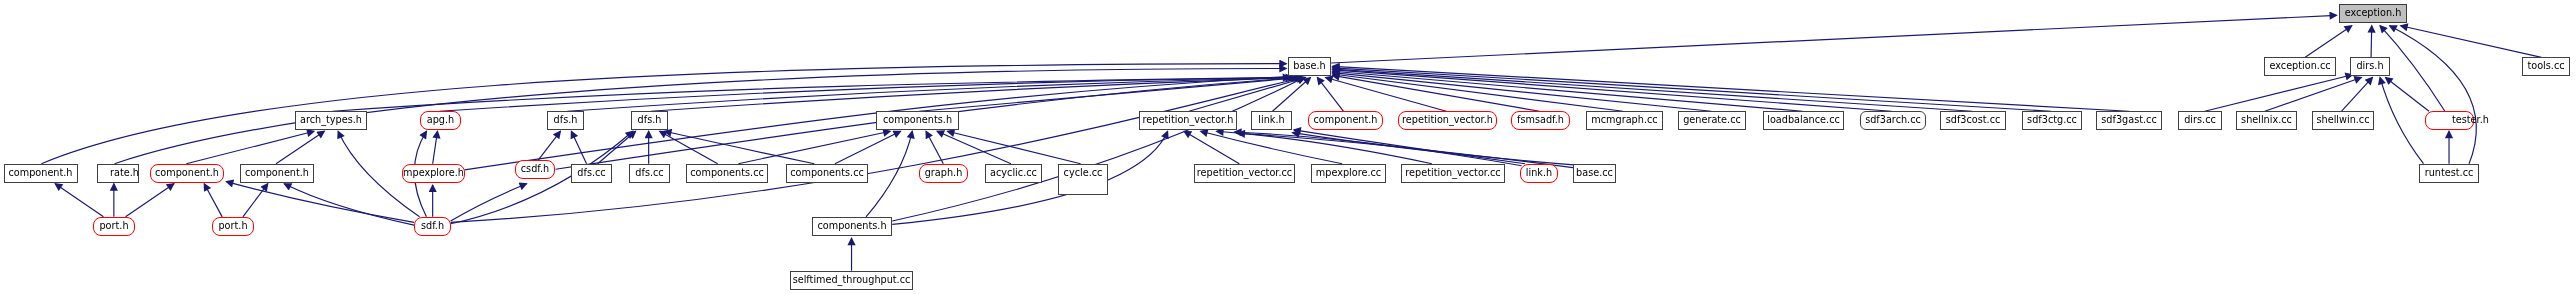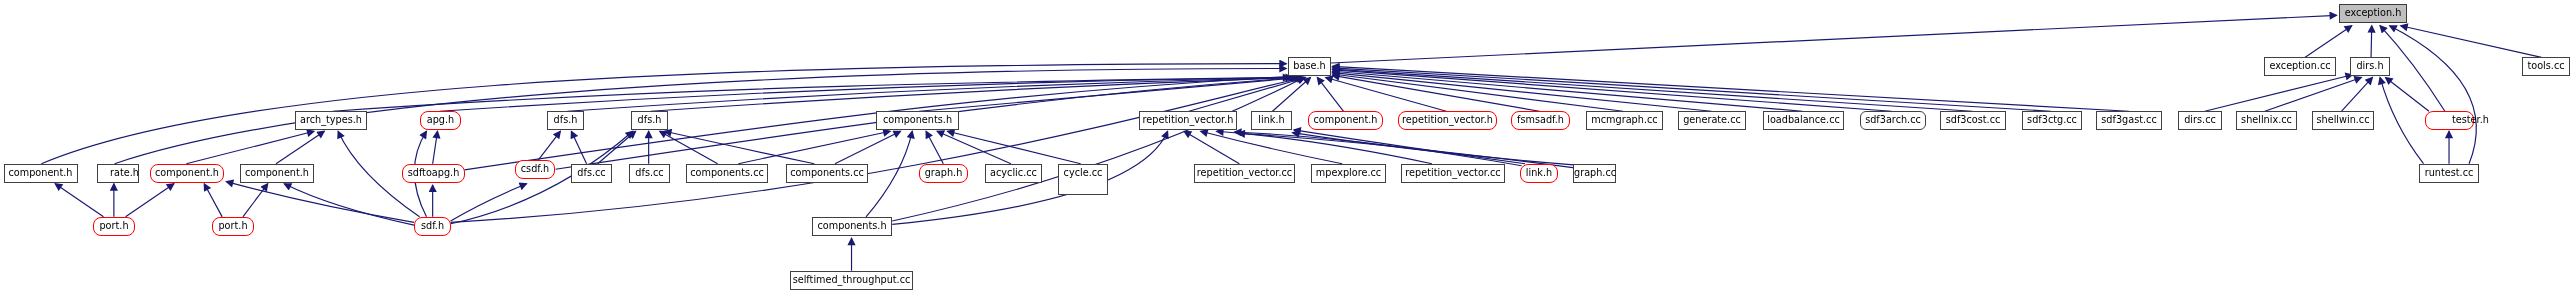--- a/index.html
+++ b/index.html
@@ -119,34 +119,34 @@
     <div class="node" style="left: 2022px; top: 111px; width: 60px; height: 19.3px;">sdf3ctg.cc</div>
     <div class="node" style="left: 2096px; top: 111px; width: 66px; height: 19.3px;">sdf3gast.cc</div>
     <div class="node" style="left: 2178px; top: 111px; width: 44px; height: 19.3px;">dirs.cc</div>
     <div class="node" style="left: 2236px; top: 111px; width: 61px; height: 19.3px;">shellnix.cc</div>
     <div class="node" style="left: 2312px; top: 111px; width: 62px; height: 19.3px;">shellwin.cc</div>
     <div class="node red" style="left: 2425px; top: 111px; width: 49px; height: 19.3px; padding-left: 26px;">tester.h</div>
     <div class="node" style="left: 3.5px; top: 164px; width: 74px; height: 19.3px;">component.h</div>
     <div class="node" style="left: 97px; top: 164px; width: 42px; height: 19.3px; padding-left: 12px;">rate.h</div>
     <div class="node red" style="left: 150px; top: 164px; width: 74px; height: 19.3px;">component.h</div>
     <div class="node" style="left: 240px; top: 164px; width: 74px; height: 19.3px;">component.h</div>
-    <div class="node red" style="left: 402px; top: 164px; width: 63px; height: 19.3px;">sdftoapg.h</div>
+    <div class="node red" style="left: 402px; top: 164px; width: 63px; height: 19.3px;">mpexplore.h</div>
     <div class="node red" style="left: 515px; top: 160px; width: 40px; height: 19.3px;">csdf.h</div>
     <div class="node" style="left: 571px; top: 164px; width: 41px; height: 19.3px;">dfs.cc</div>
     <div class="node" style="left: 629px; top: 164px; width: 41px; height: 19.3px;">dfs.cc</div>
     <div class="node" style="left: 686px; top: 164px; width: 82px; height: 19.3px;">components.cc</div>
     <div class="node" style="left: 786px; top: 164px; width: 82px; height: 19.3px;">components.cc</div>
     <div class="node red" style="left: 919px; top: 164px; width: 49px; height: 19.3px;">graph.h</div>
     <div class="node" style="left: 985px; top: 164px; width: 57px; height: 19.3px;">acyclic.cc</div>
     <div class="node" style="left: 1058px; top: 164px; width: 50px; height: 31px;">cycle.cc</div>
     <div class="node" style="left: 1194px; top: 164px; width: 101px; height: 19.3px;">repetition_vector.cc</div>
     <div class="node" style="left: 1311px; top: 164px; width: 75px; height: 19.3px;">mpexplore.cc</div>
     <div class="node" style="left: 1401px; top: 164px; width: 104px; height: 19.3px;">repetition_vector.cc</div>
     <div class="node red" style="left: 1520px; top: 164px; width: 38px; height: 19.3px;">link.h</div>
-    <div class="node" style="left: 1573px; top: 164px; width: 43px; height: 19.3px;">graph.cc</div>
+    <div class="node" style="left: 1573px; top: 164px; width: 43px; height: 19.3px;">base.cc</div>
     <div class="node" style="left: 2419px; top: 164px; width: 60px; height: 19.3px;">runtest.cc</div>
     <div class="node red" style="left: 93px; top: 217px; width: 42px; height: 19.3px;">port.h</div>
     <div class="node red" style="left: 212px; top: 217px; width: 42px; height: 19.3px;">port.h</div>
     <div class="node red" style="left: 414px; top: 217px; width: 37px; height: 19.3px;">sdf.h</div>
     <div class="node" style="left: 812px; top: 217px; width: 80px; height: 19.3px;">components.h</div>
     <div class="node" style="left: 790px; top: 271px; width: 123px; height: 19.3px;">selftimed_throughput.cc</div>
   </div>
 
 
 </body></html>

